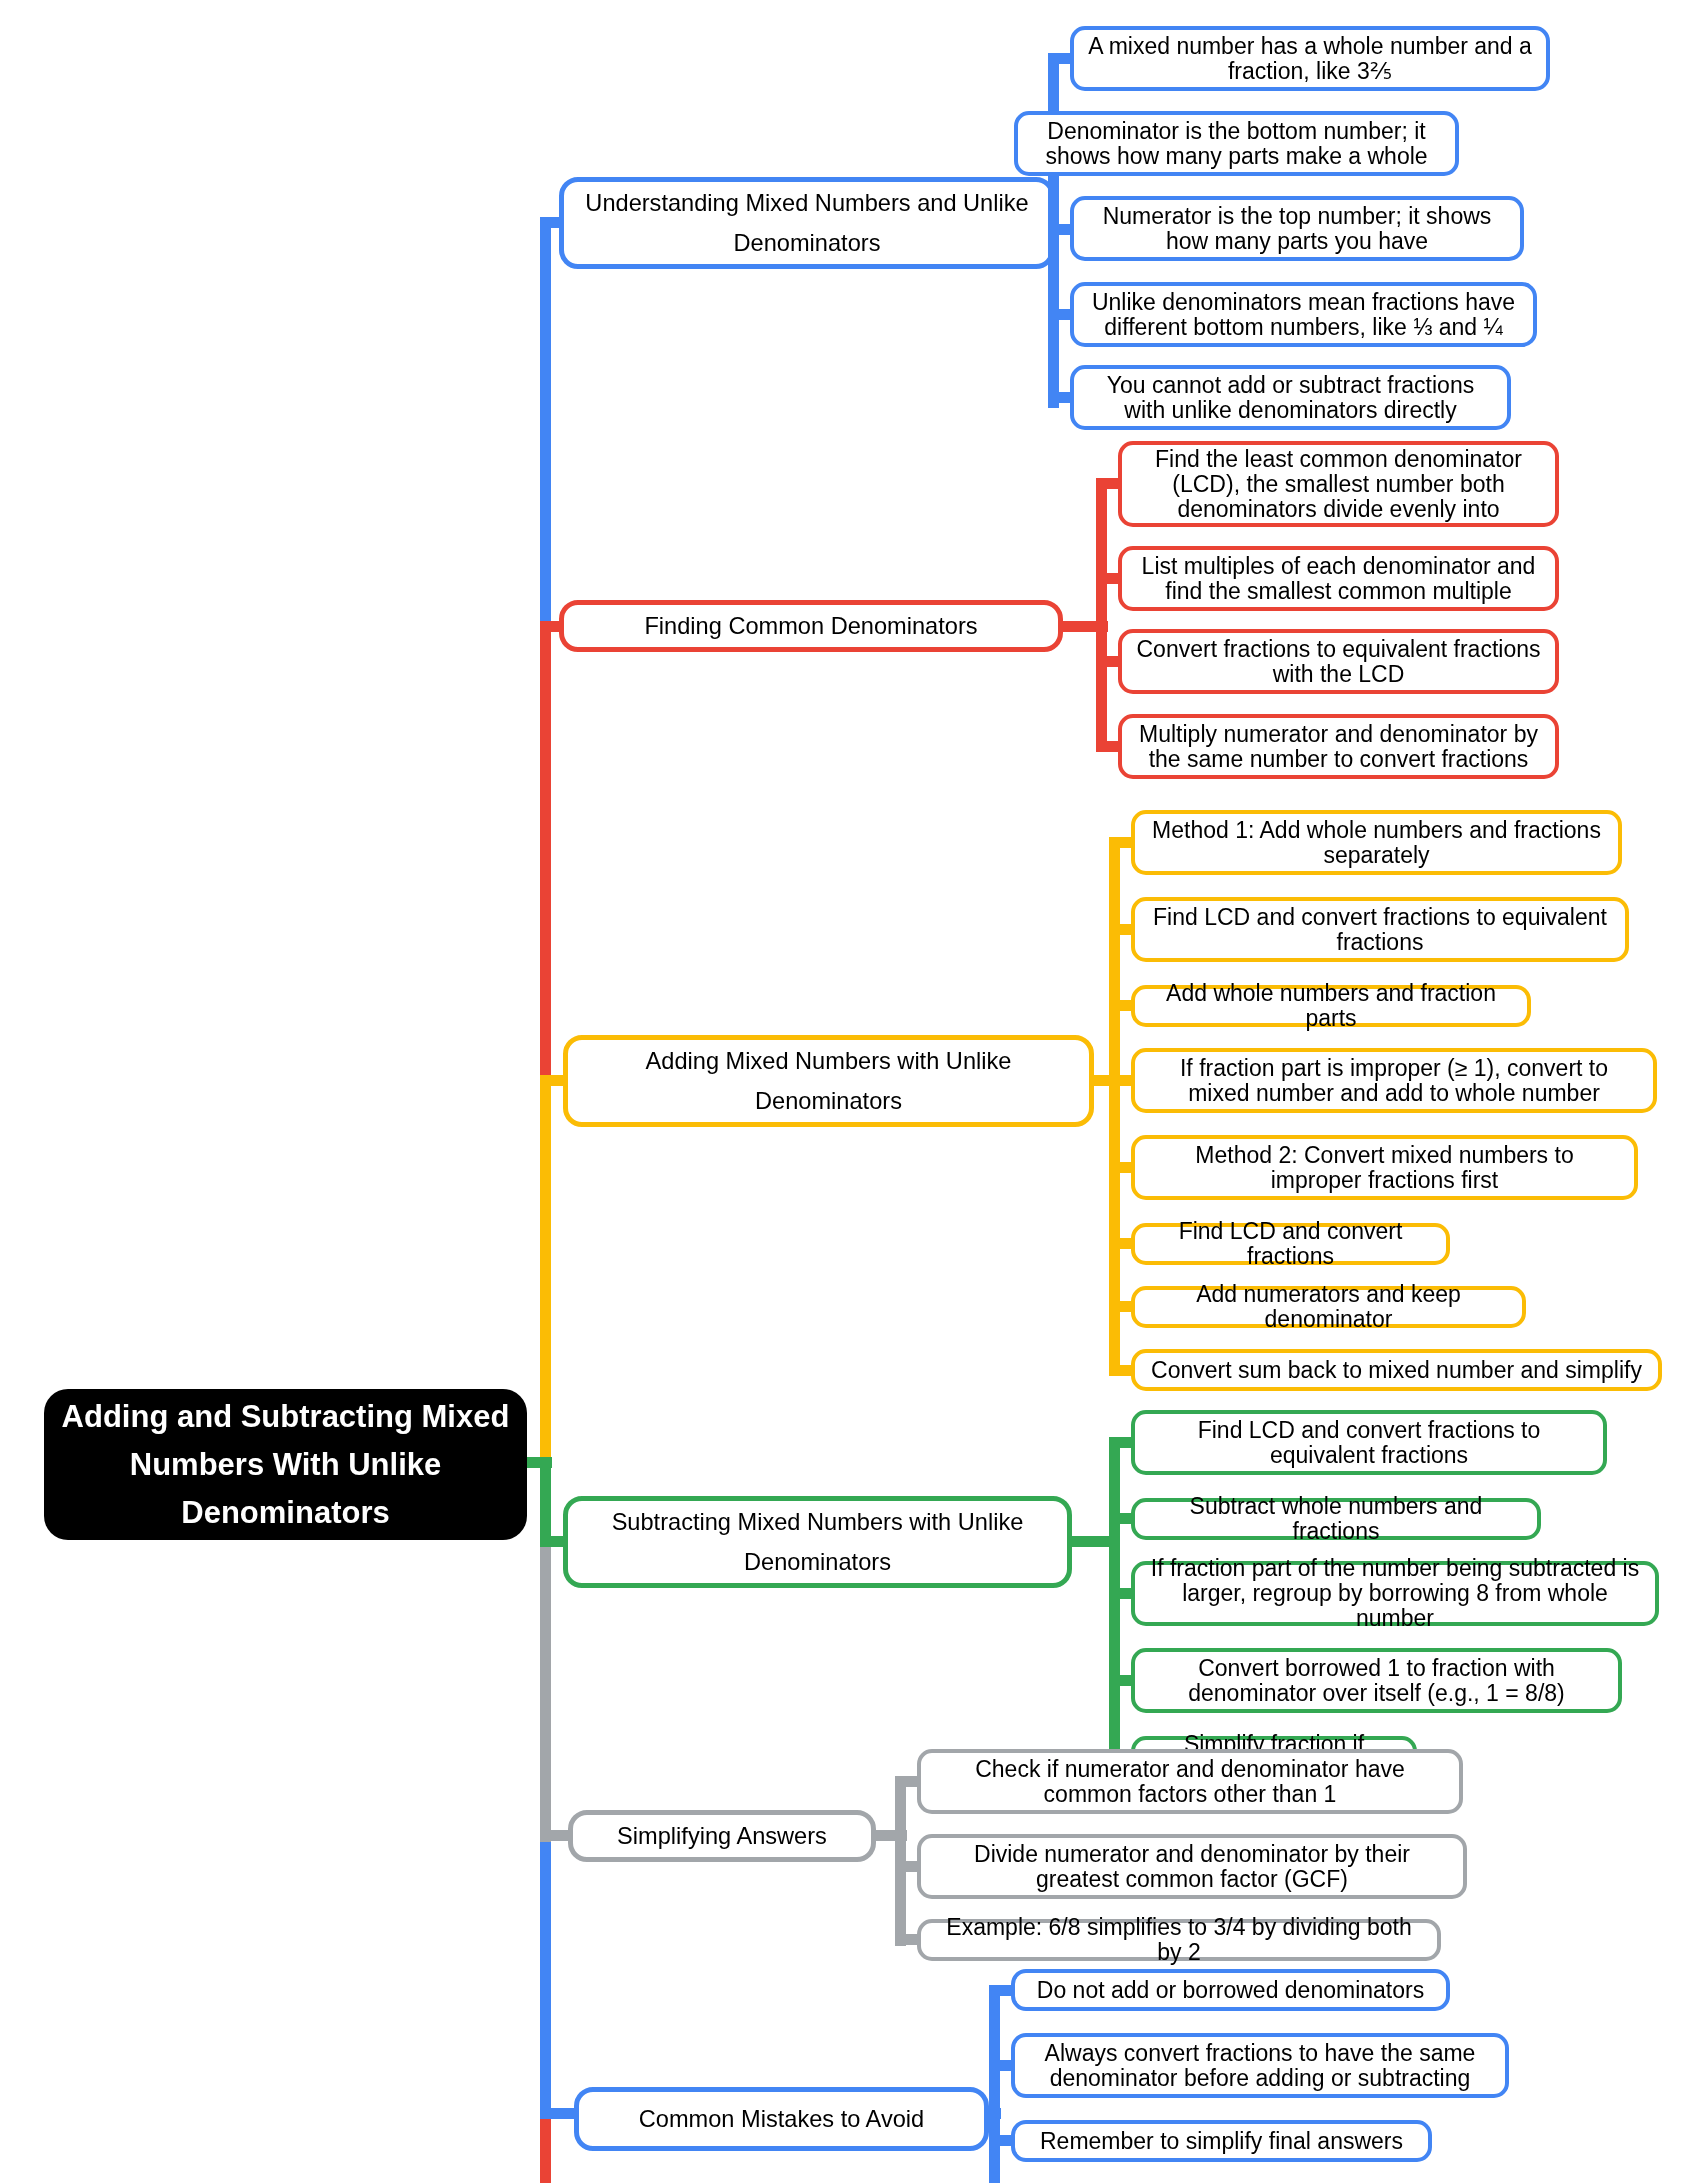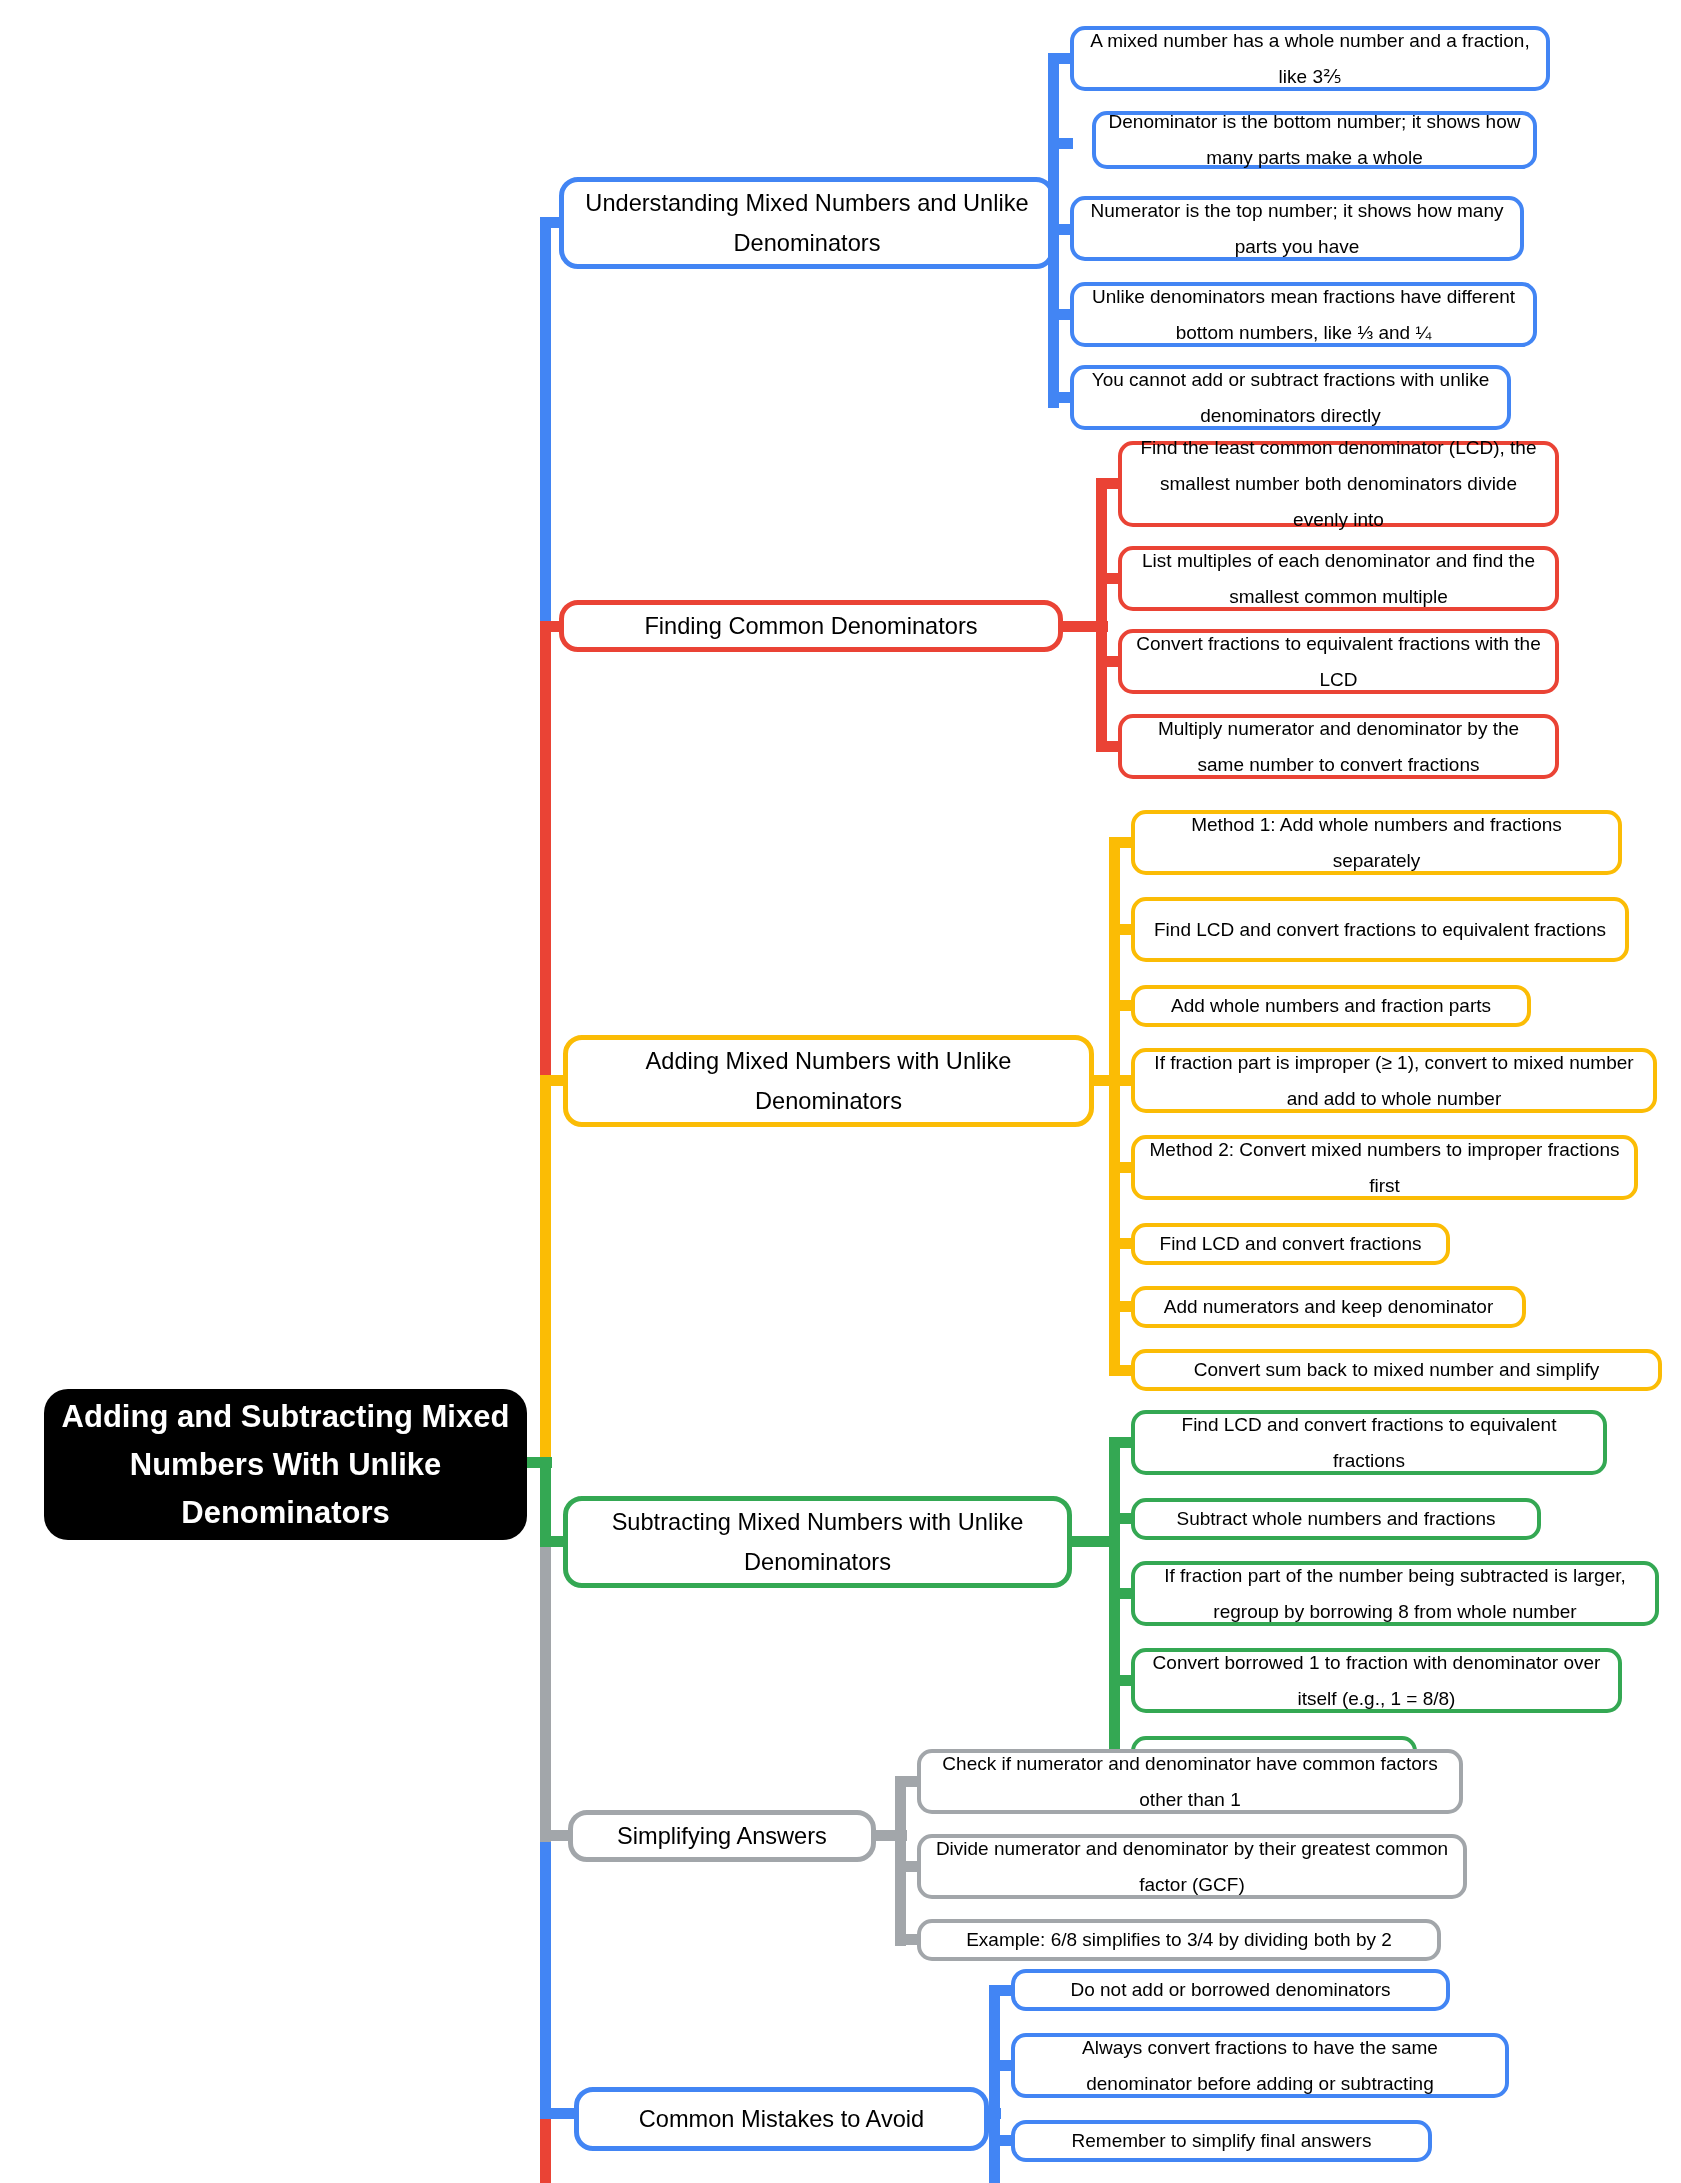--- a/index.html
+++ b/index.html
@@ -2,21 +2,21 @@
 <html style="font-size:7px"><head>
 <meta charset="utf-8">
 <style>
   html,body{margin:0;padding:0;background:#ffffff;}
   #canvas{position:relative;width:1682px;height:2908px;background:#ffffff;overflow:hidden;
           font-family:"Liberation Sans","DejaVu Sans",sans-serif;}
   .h{position:absolute;height:11.4px;}
   .v{position:absolute;width:11.4px;}
   .node{position:absolute;box-sizing:border-box;background:#ffffff;
         display:flex;align-items:center;justify-content:center;text-align:center;color:#000;}
-  .kid{border:4.4px solid #000;border-radius:15px;font-size:19px;line-height:36px;padding:0 12.2px;}
+  .kid{border:4.4px solid #000;border-radius:15px;font-size:23px;line-height:25px;padding:0 12.2px;}
   .lbl{border:5.7px solid #000;border-radius:19px;font-size:23.6px;line-height:40px;padding:0 13px;}
   #central{position:absolute;left:44px;top:1389px;width:483px;height:151px;background:#000;
            border-radius:24px;color:#fff;font-size:31px;line-height:48px;font-weight:bold;
            display:flex;align-items:center;justify-content:center;text-align:center;padding:0 4.4px;box-sizing:border-box;}
 </style>
 </head>
 <body>
 
 <div id="canvas">
 
@@ -36,21 +36,21 @@
 
   <div class="h" style="left: 546px; top: 217px; width: 17.5px; background-color: rgb(66, 133, 244);"></div>
   <div class="node lbl" style="left: 559px; top: 177px; width: 496px; height: 92px; border-color: rgb(66, 133, 244);">Understanding Mixed Numbers and Unlike Denominators</div>
   <div class="v" style="left: 1048px; top: 53px; height: 355px; background-color: rgb(66, 133, 244);"></div>
   <div class="h" style="left: 1048px; top: 53px; width: 24.5px; background-color: rgb(66, 133, 244);"></div>
   <div class="h" style="left: 1048px; top: 138px; width: 24.5px; background-color: rgb(66, 133, 244);"></div>
   <div class="h" style="left: 1048px; top: 224px; width: 24.5px; background-color: rgb(66, 133, 244);"></div>
   <div class="h" style="left: 1048px; top: 309px; width: 24.5px; background-color: rgb(66, 133, 244);"></div>
   <div class="h" style="left: 1048px; top: 392px; width: 24.5px; background-color: rgb(66, 133, 244);"></div>
   <div class="node kid" style="left: 1070px; top: 26px; width: 480px; height: 65px; border-color: rgb(66, 133, 244);">A mixed number has a whole number and a fraction, like 3⅖</div>
-  <div class="node kid" style="left: 1092px; top: 111px; width: 445px; height: 58px; border-color: rgb(66, 133, 244);">Denominator is the bottom number; it shows how many parts make a whole</div>
+  <div class="node kid" style="left: 1014px; top: 111px; width: 445px; height: 65px; border-color: rgb(66, 133, 244);">Denominator is the bottom number; it shows how many parts make a whole</div>
   <div class="node kid" style="left: 1070px; top: 196px; width: 454px; height: 65px; border-color: rgb(66, 133, 244);">Numerator is the top number; it shows how many parts you have</div>
   <div class="node kid" style="left: 1070px; top: 282px; width: 467px; height: 65px; border-color: rgb(66, 133, 244);">Unlike denominators mean fractions have different bottom numbers, like ⅓ and ¼</div>
   <div class="node kid" style="left: 1070px; top: 365px; width: 441px; height: 65px; border-color: rgb(66, 133, 244);">You cannot add or subtract fractions with unlike denominators directly</div>
 
   <div class="h" style="left: 546px; top: 621px; width: 17.5px; background-color: rgb(234, 67, 53);"></div>
   <div class="node lbl" style="left: 559px; top: 600px; width: 504px; height: 52px; border-color: rgb(234, 67, 53);">Finding Common Denominators</div>
   <div class="h" style="left: 1062px; top: 621px; width: 46px; background-color: rgb(234, 67, 53);"></div>
   <div class="v" style="left: 1096px; top: 478px; height: 274px; background-color: rgb(234, 67, 53);"></div>
   <div class="h" style="left: 1096px; top: 478px; width: 24.5px; background-color: rgb(234, 67, 53);"></div>
   <div class="h" style="left: 1096px; top: 573px; width: 24.5px; background-color: rgb(234, 67, 53);"></div>

